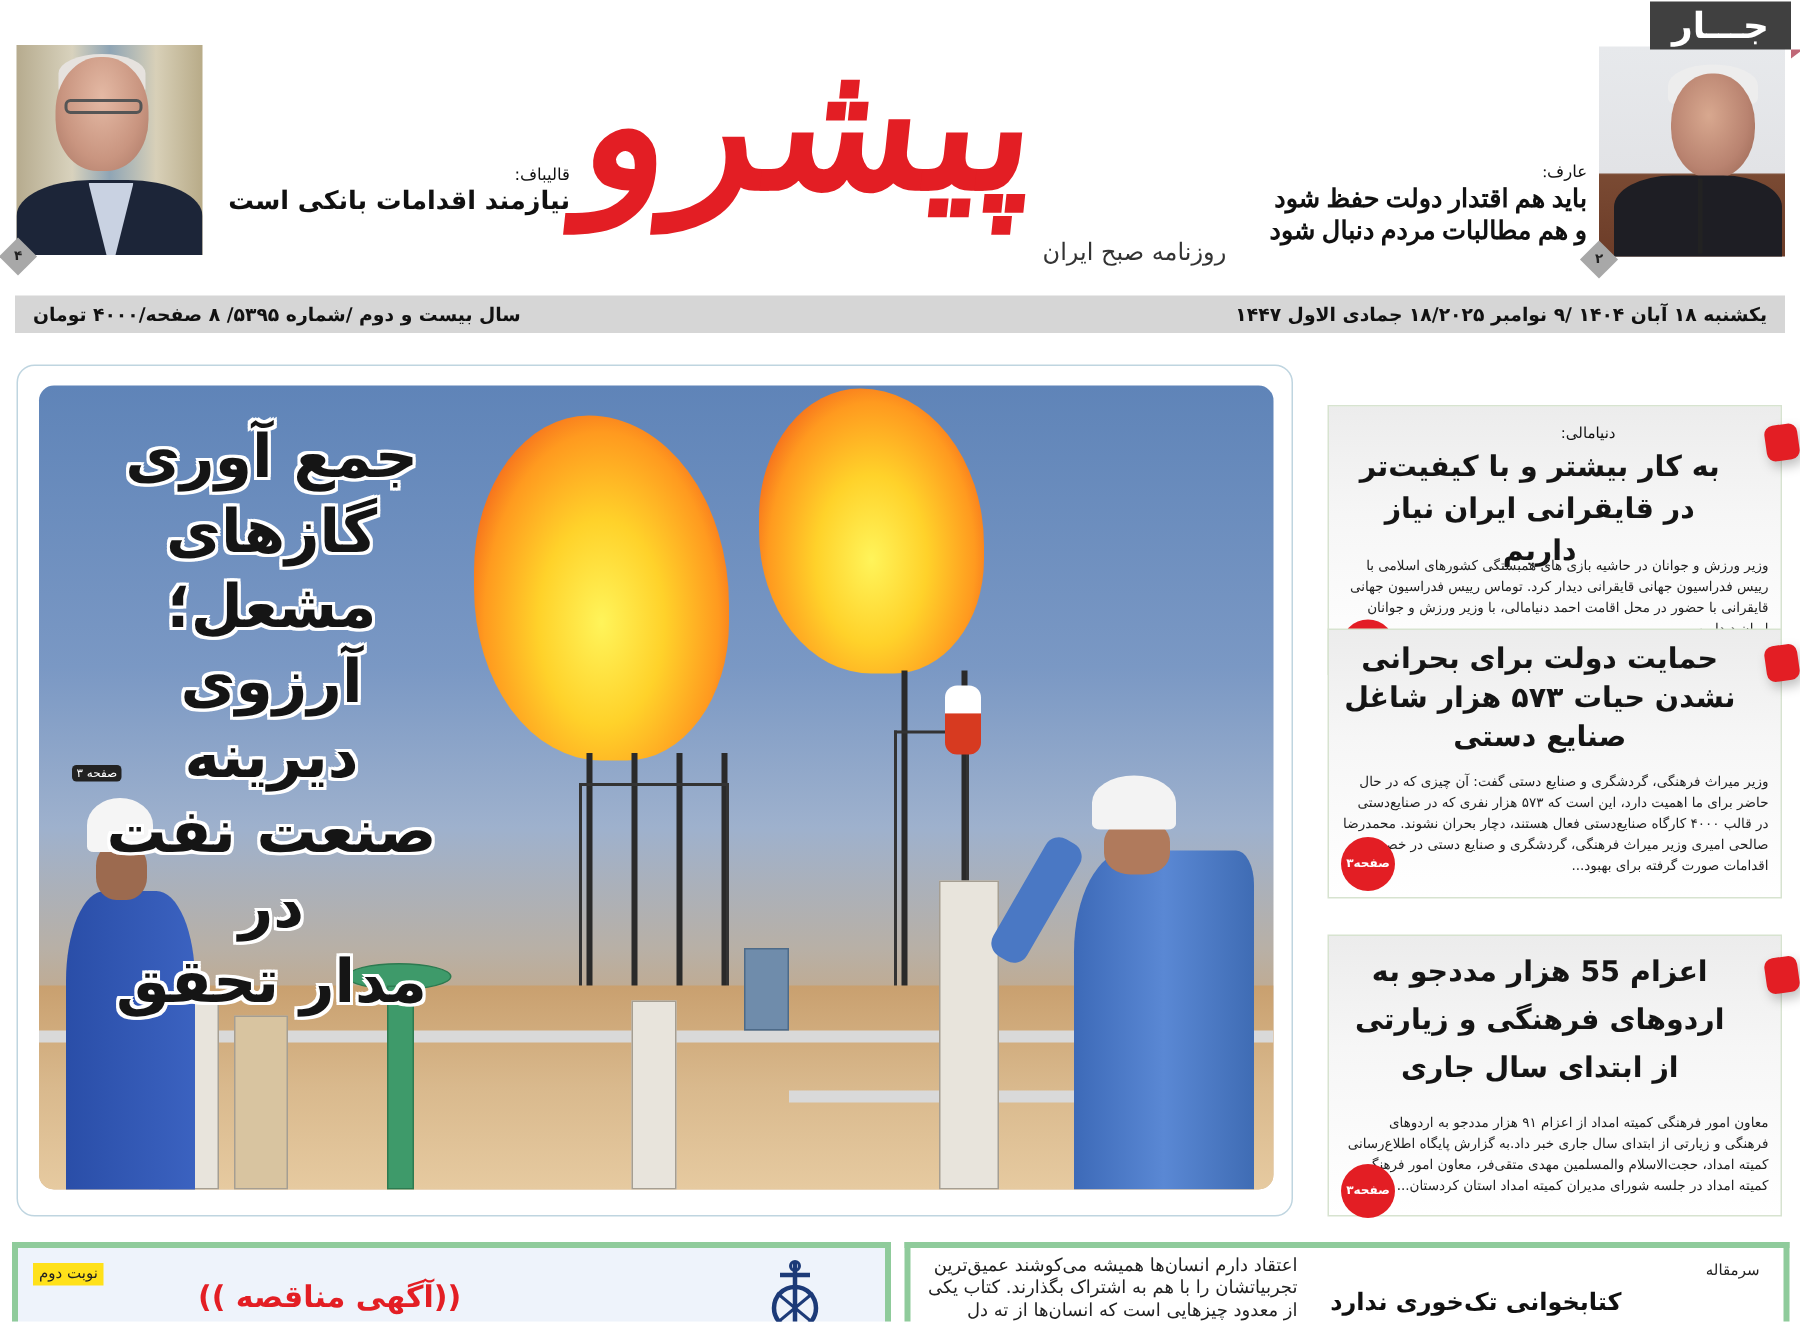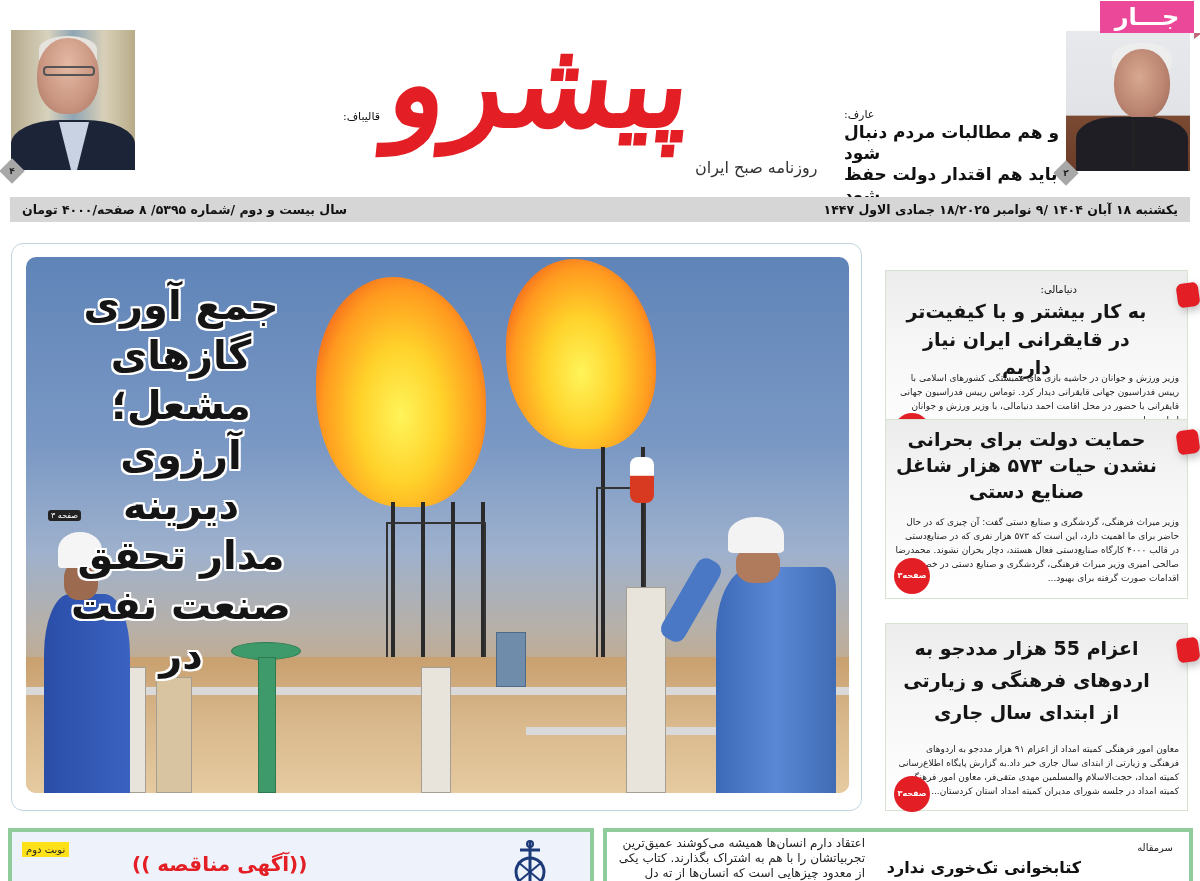--- a/index.html
+++ b/index.html
@@ -23,26 +23,26 @@
       background: radial-gradient(ellipse at 45% 40%, #d8a88f 0%, #b98370 60%, #94624f 100%); }
     .photo-right .hair { position: absolute; left: 46px; top: 12px; width: 60px; height: 28px; border-radius: 50% 50% 20% 20%; background: #ededed; }
     .photo-right .suit { position: absolute; left: 10px; top: 86px; width: 112px; height: 60px; border-radius: 35% 35% 0 0; background: #1e1e24; }
     .photo-right .mic { position: absolute; left: 66px; top: 88px; width: 3px; height: 50px; background: #222; }
 
     .page-badge { position: absolute; width: 18px; height: 18px; background: #a8a8a8; transform: rotate(45deg); }
     .page-badge span { display: block; transform: rotate(-45deg); color: #222; font-size: 9px; font-weight: bold; text-align: center; line-height: 18px; }
     .badge-left { left: 3px; top: 162px; }
     .badge-right { left: 1057px; top: 164px; }
 
-    .jar-tag { position: absolute; left: 1100px; top: 1px; width: 94px; height: 32px; background: #ec4899;
+    .jar-tag { position: absolute; left: 1100px; top: 1px; width: 94px; height: 32px; background: #404040;
       color: #fff; font-size: 24px; font-weight: bold; text-align: center; line-height: 32px; direction: rtl; letter-spacing: 2px; }
     .jar-tag::after { content: ""; position: absolute; right: -8px; bottom: -6px; border-left: 8px solid #c06878; border-bottom: 6px solid transparent; }
 
     .headline-left { position: absolute; left: 140px; top: 110px; width: 240px; text-align: right; direction: rtl; }
-    .headline-right { position: absolute; left: 844px; top: 108px; width: 238px; text-align: left; direction: rtl; }
+    .headline-right { position: absolute; left: 820px; top: 108px; width: 238px; text-align: right; direction: rtl; font-family: Liberation Serif, serif; }
     .kicker { font-size: 11px; color: #111; line-height: 14px; }
     .head-title { font-size: 17px; font-weight: bold; line-height: 21px; color: #111; }
 
     .logo { position: absolute; left: 490px; top: 4px; width: 200px; height: 172px; }
     .logo-text { position: absolute; left: 0; top: 0; width: 200px; height: 172px; color: #e31e24; font-size: 120px; font-weight: bold;
       font-family: "DejaVu Serif", serif; direction: rtl; text-align: center; line-height: 160px; transform: skewX(-6deg); }
     .tagline { position: absolute; left: 695px; top: 158px; font-size: 16px; color: #333; direction: rtl; }
 
     
     .datebar { position: absolute; left: 10px; top: 197px; width: 1180px; height: 25px; background: #d6d6d6;
@@ -124,31 +124,32 @@
       <div class="glasses"></div>
       <div class="suit"></div>
       <div class="shirt"></div>
   </div>
   <div class="page-badge badge-left">
     <span>۴</span>
   </div>
 
   <div class="headline-left">
     <div class="kicker">قالیباف:</div>
+    <div class="head-title">نیازمند اقدامات بانکی است</div>
   </div>
 
   <div class="logo">
     <div class="logo-text">پیشرو</div>
   </div>
   <div class="tagline">روزنامه صبح ایران</div>
 
   <div class="headline-right">
     <div class="kicker">عارف:</div>
+    <div class="head-title">باید هم اقتدار دولت حفظ شود</div>
     <div class="head-title">و هم مطالبات مردم دنبال شود</div>
-    <div class="head-title">باید هم اقتدار دولت حفظ شود</div>
   </div>
 
   <div class="photo-right">
     <div class="hair"></div>
       <div class="head"></div>
       <div class="suit"></div>
       <div class="mic"></div>
   </div>
   <div class="page-badge badge-right">
     <span>۲</span>
@@ -194,22 +195,22 @@
       <div class="arm"></div>
       <div class="glove"></div>
       <div class="face"></div>
       <div class="helmet"></div>
   </div>
 </div>
 <div class="lead-title">
   <div>جمع آوری</div>
   <div>گازهای مشعل؛</div>
   <div>آرزوی دیرینه</div>
+  <div>صنعت نفت در</div>
   <div>مدار تحقق</div>
-  <div>صنعت نفت در</div>
 </div>
 <div class="lead-page-ref">صفحه ۳</div>
 
 <div class="side-card card1">
   <div class="red-tab"></div>
   <div class="kicker">دنیامالی:</div>
   <div class="title">به کار بیشتر و با کیفیت‌تر در قایقرانی ایران نیاز داریم</div>
   <div class="body">وزیر ورزش و جوانان در حاشیه بازی های همبستگی کشورهای اسلامی با رییس فدراسیون جهانی قایقرانی دیدار کرد. توماس رییس فدراسیون جهانی قایقرانی با حضور در محل اقامت احمد دنیامالی، با وزیر ورزش و جوانان ایران دیدار و...</div>
   <div class="page-circle">صفحه۶</div>
 </div>

